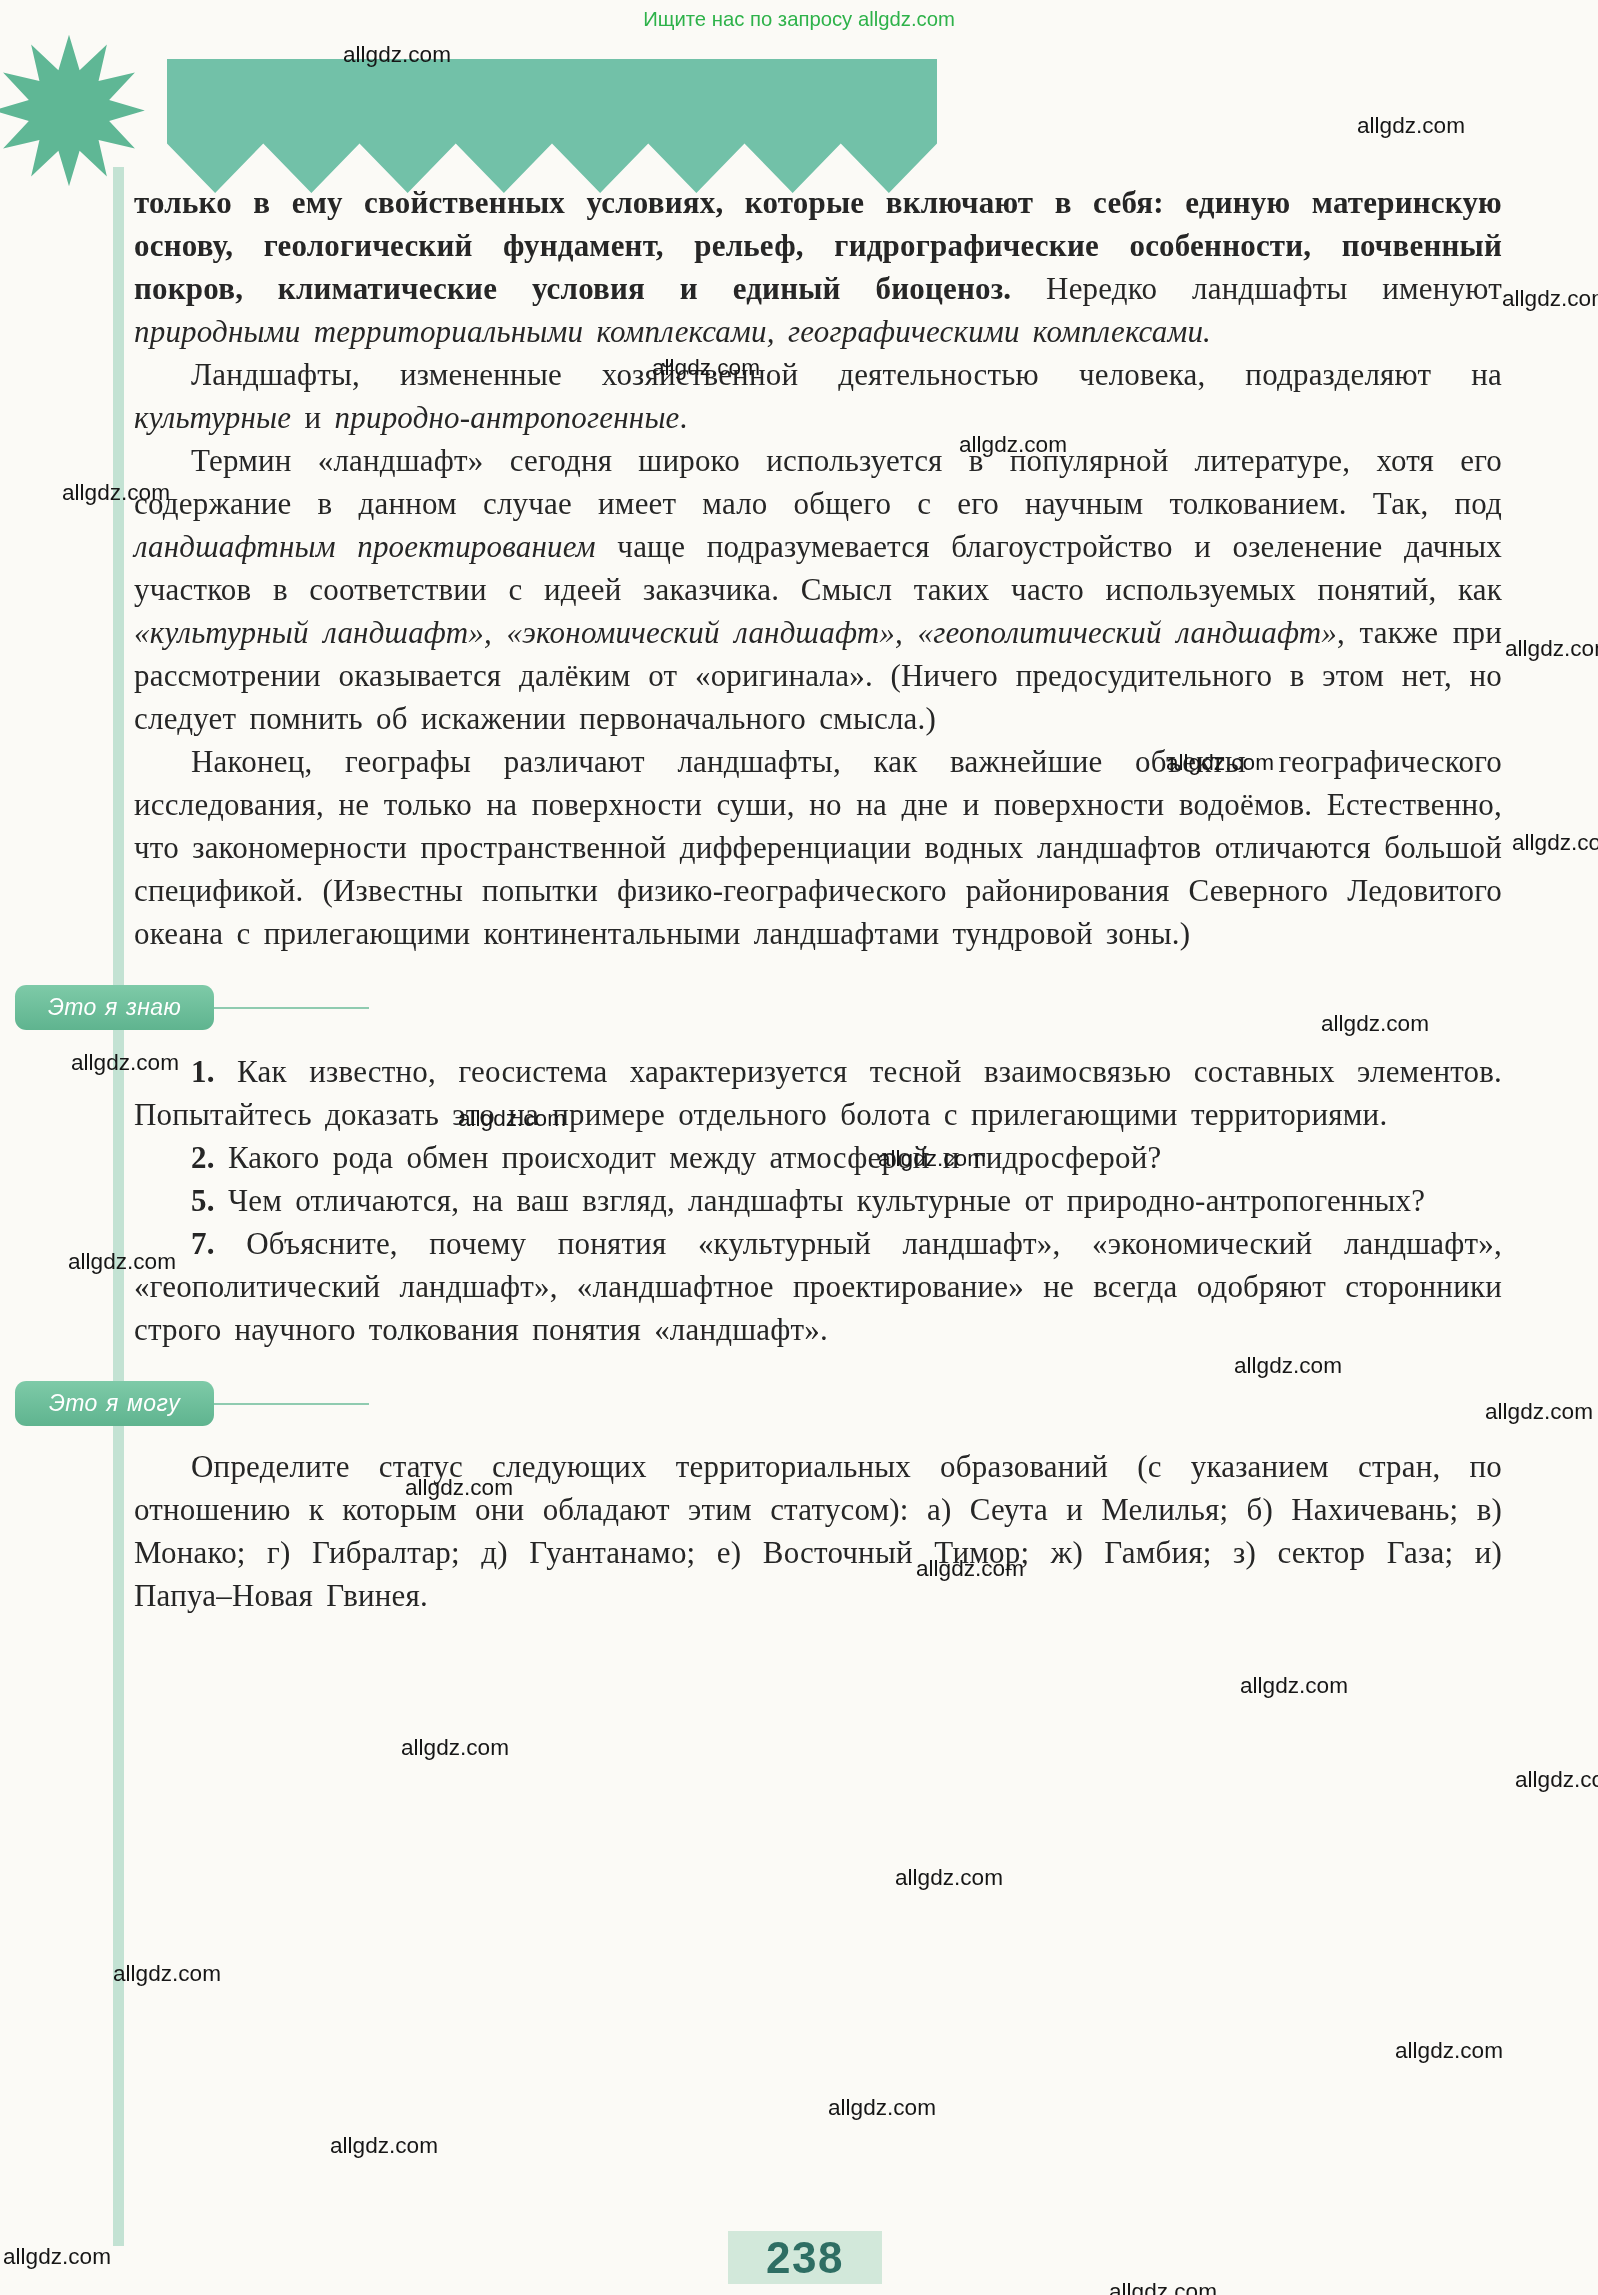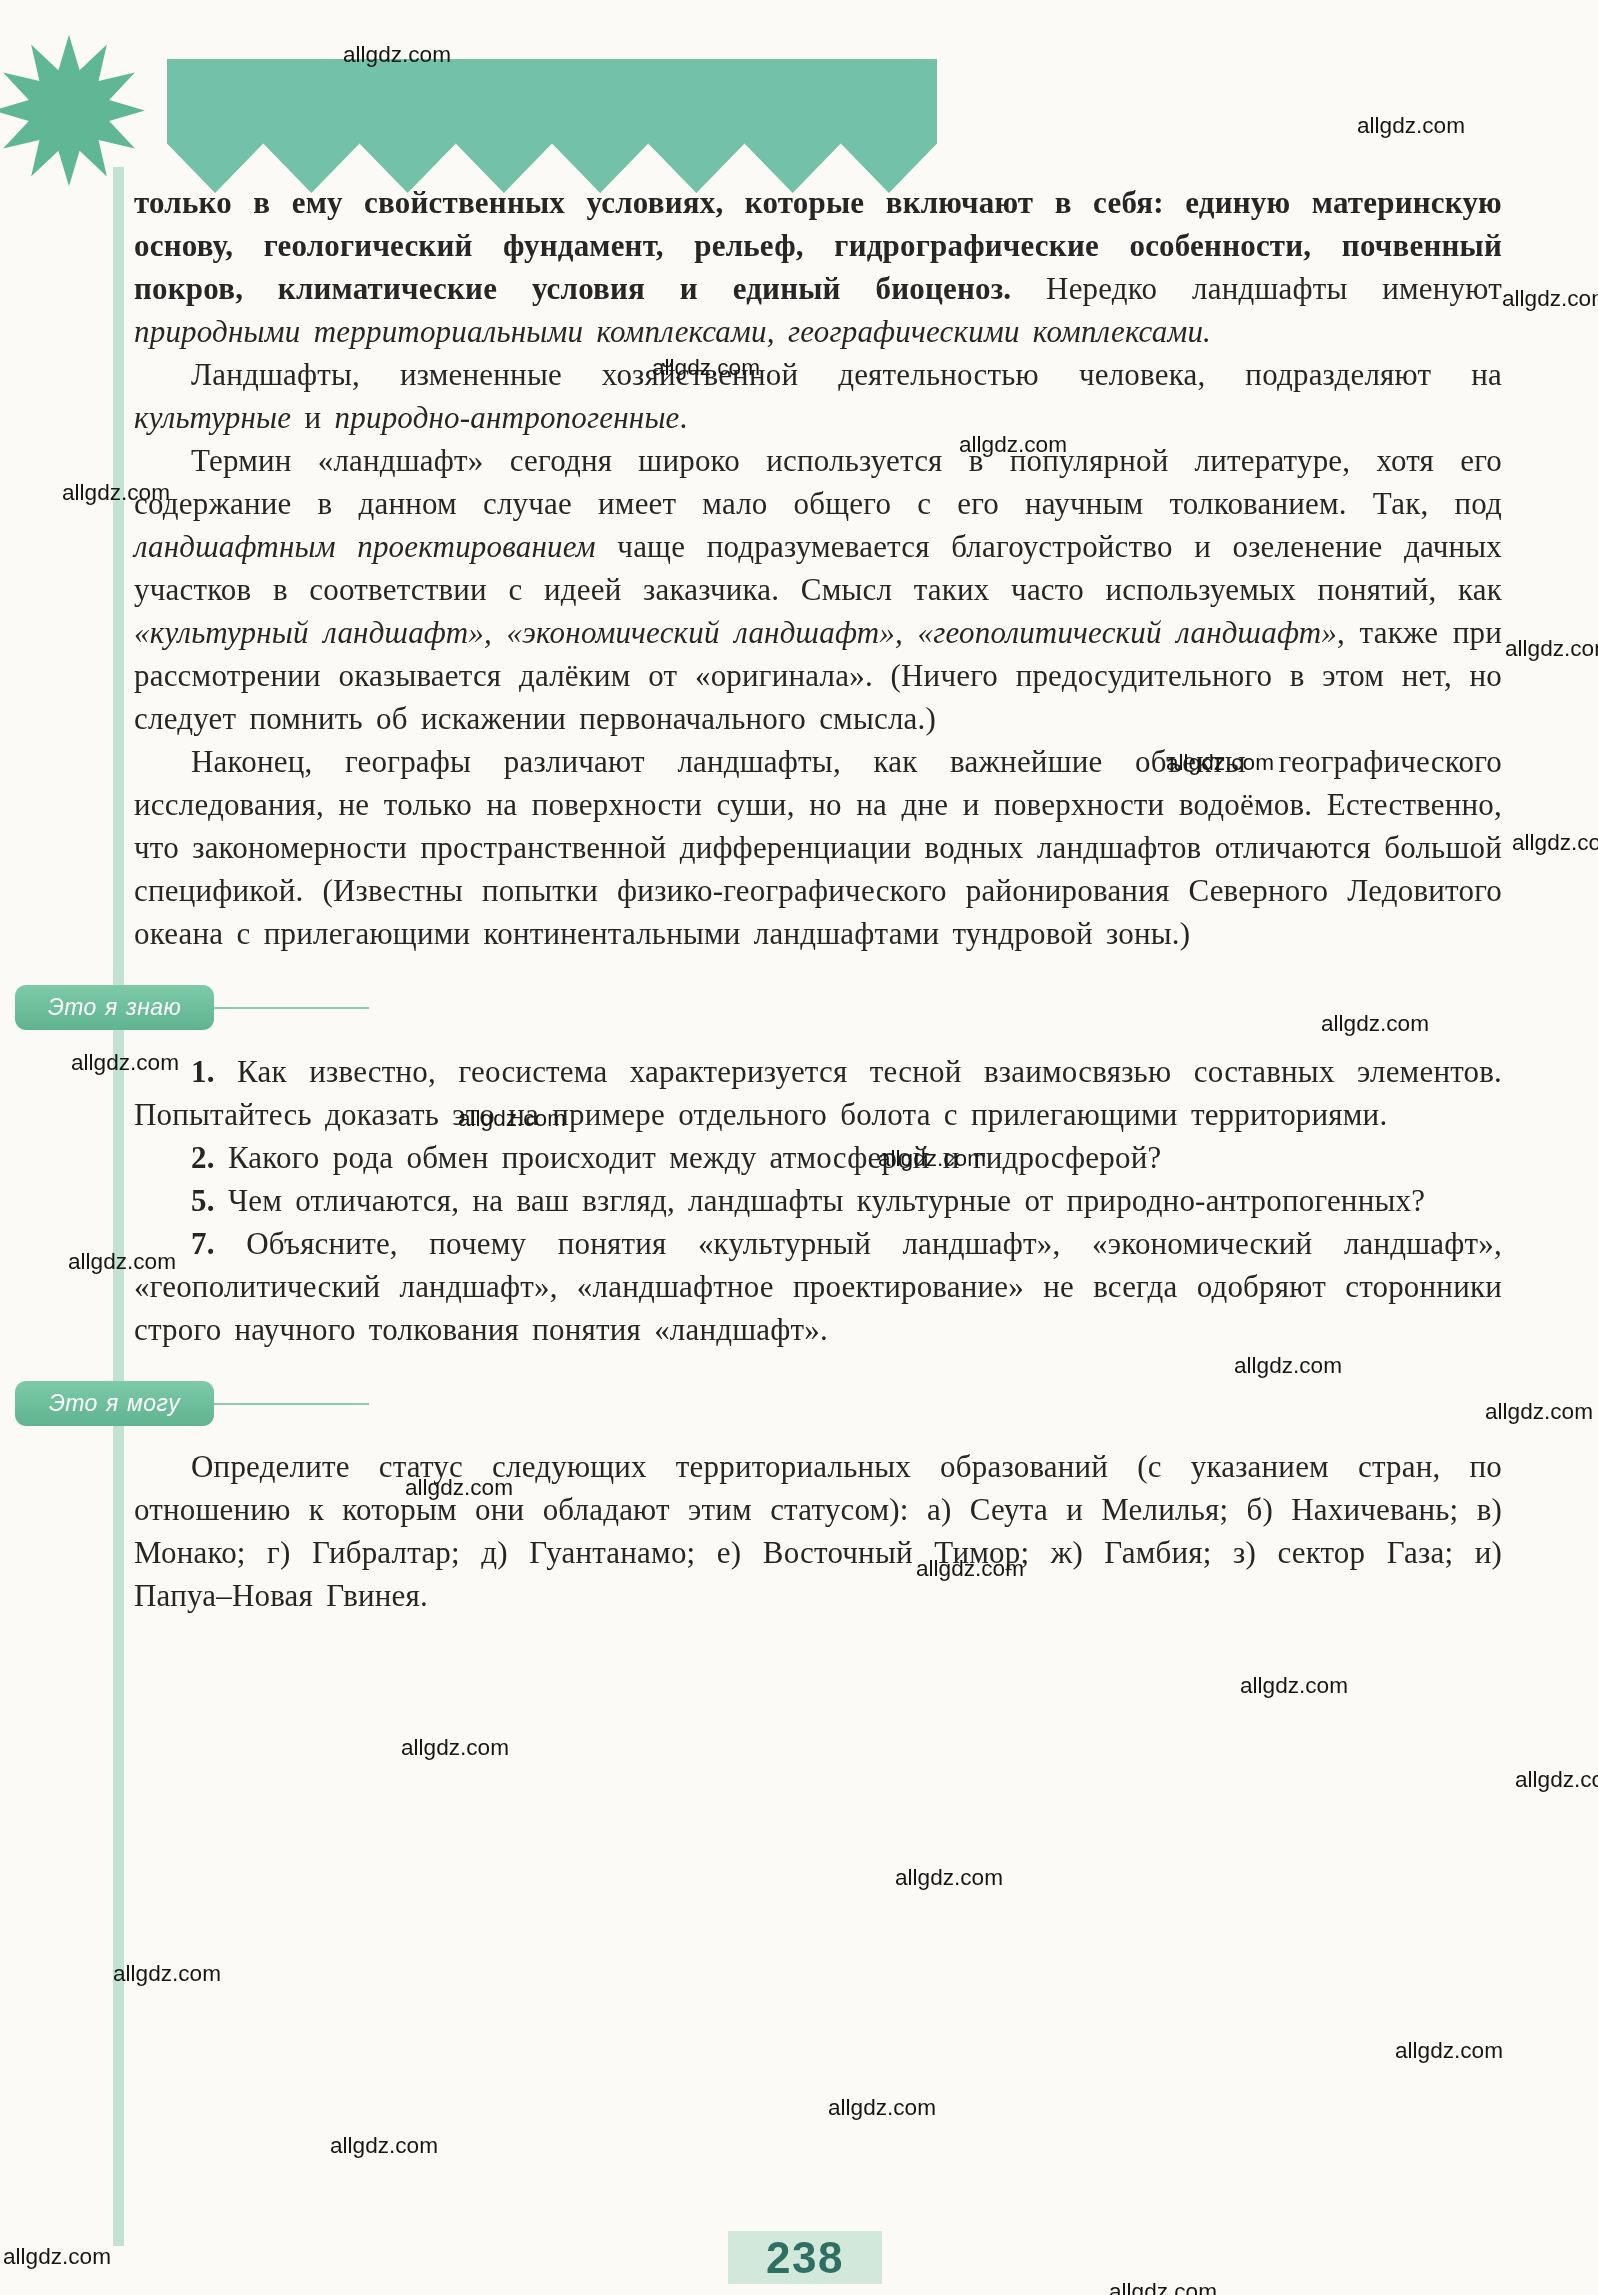--- a/index.html
+++ b/index.html
@@ -113,20 +113,21 @@
     display:flex;align-items:center;justify-content:center;
     letter-spacing:1.5px;
     z-index:3;
   }
 </style>
 </head>
 <body>
 
 <div class="page">
 
+  <div class="header-promo">Ищите нас по запросу allgdz.com</div>
 
   <div class="banner"></div>
 
   <svg class="starburst" viewBox="0 0 200 260">
     <polygon fill="var(--accent-dark)" points="200,130 153,144 187,180 139,169 150,217 114,183 100,230 86,183 50,217 61,169 13,180 47,144 0,130 47,116 13,80 61,91 50,43 86,77 100,30 114,77 150,43 139,91 187,80 153,116"></polygon>
   </svg>
 
   <div class="left-stripe"></div>
 
   <div class="content">

